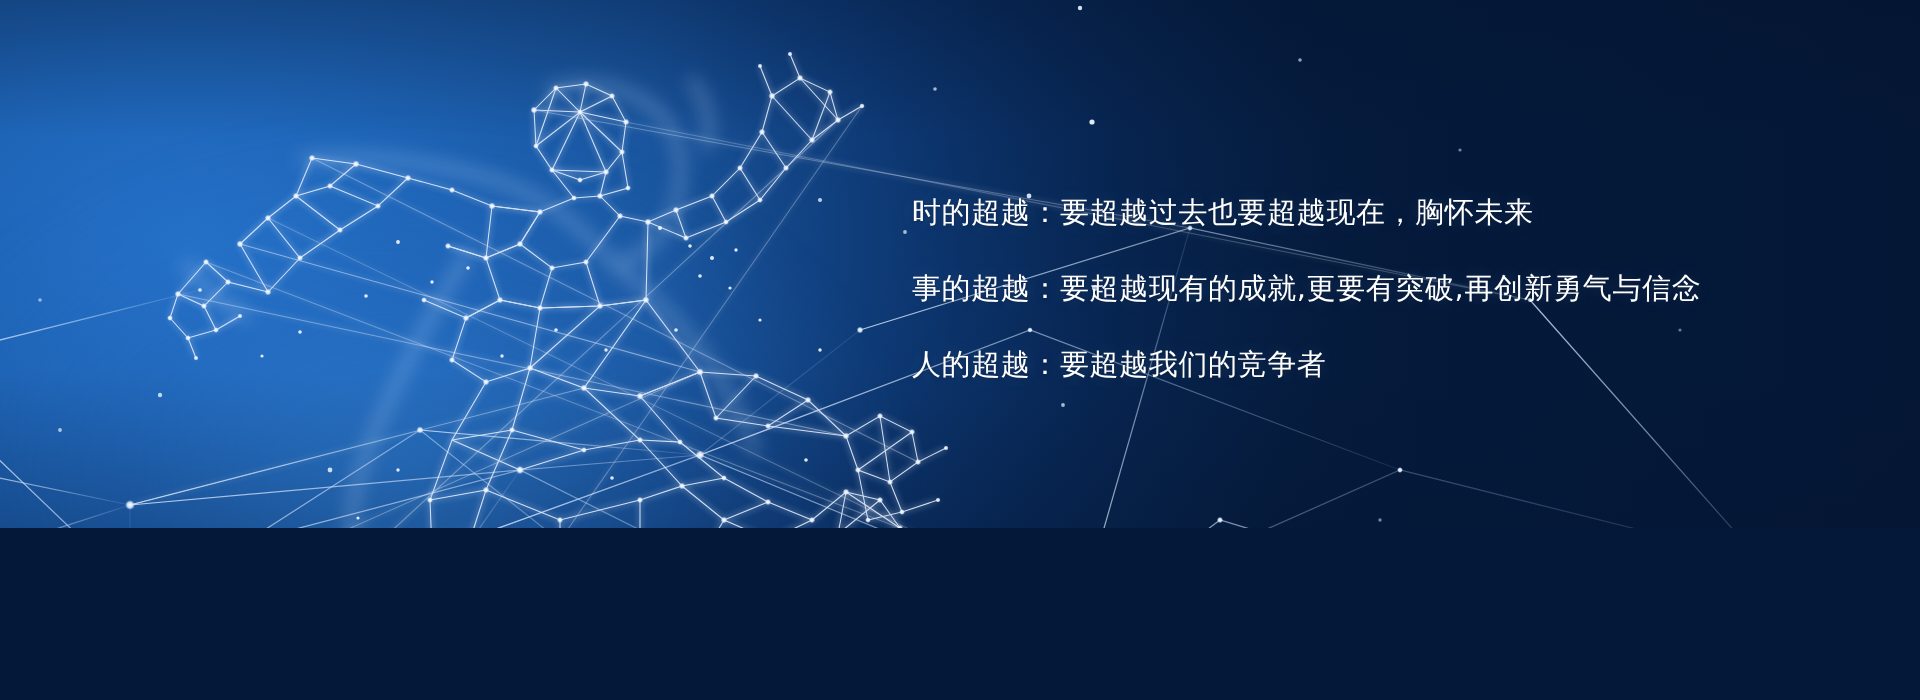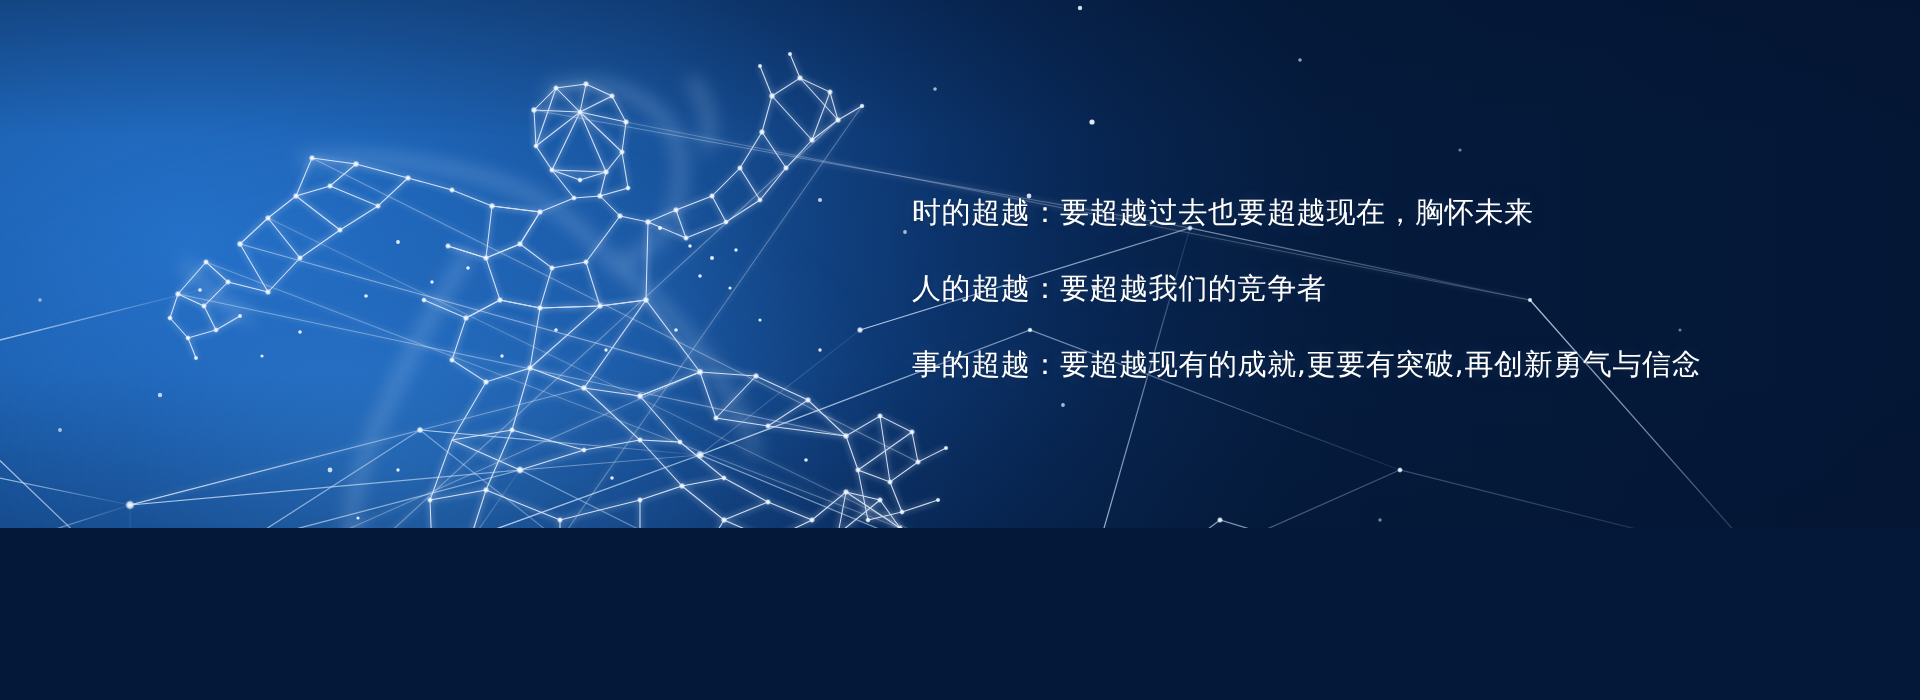--- a/index.html
+++ b/index.html
@@ -456,17 +456,17 @@
         <circle cx="358" cy="518" r="1.6"></circle>
       <circle cx="748" cy="596" r="1.8"></circle>
         <circle cx="690" cy="608" r="1.6"></circle>
       <circle cx="878" cy="568" r="1.6"></circle>
         <circle cx="806" cy="460" r="1.8"></circle>
     </g>
   </svg>
 
   <div class="copy">
     <p class="copy-line">时的超越：要超越过去也要超越现在，胸怀未来</p>
+    <p class="copy-line">事的超越：要超越现有的成就,更要有突破,再创新勇气与信念</p>
     <p class="copy-line">人的超越：要超越我们的竞争者</p>
-    <p class="copy-line">事的超越：要超越现有的成就,更要有突破,再创新勇气与信念</p>
   </div>
 
 </div>
 
 </body></html>

